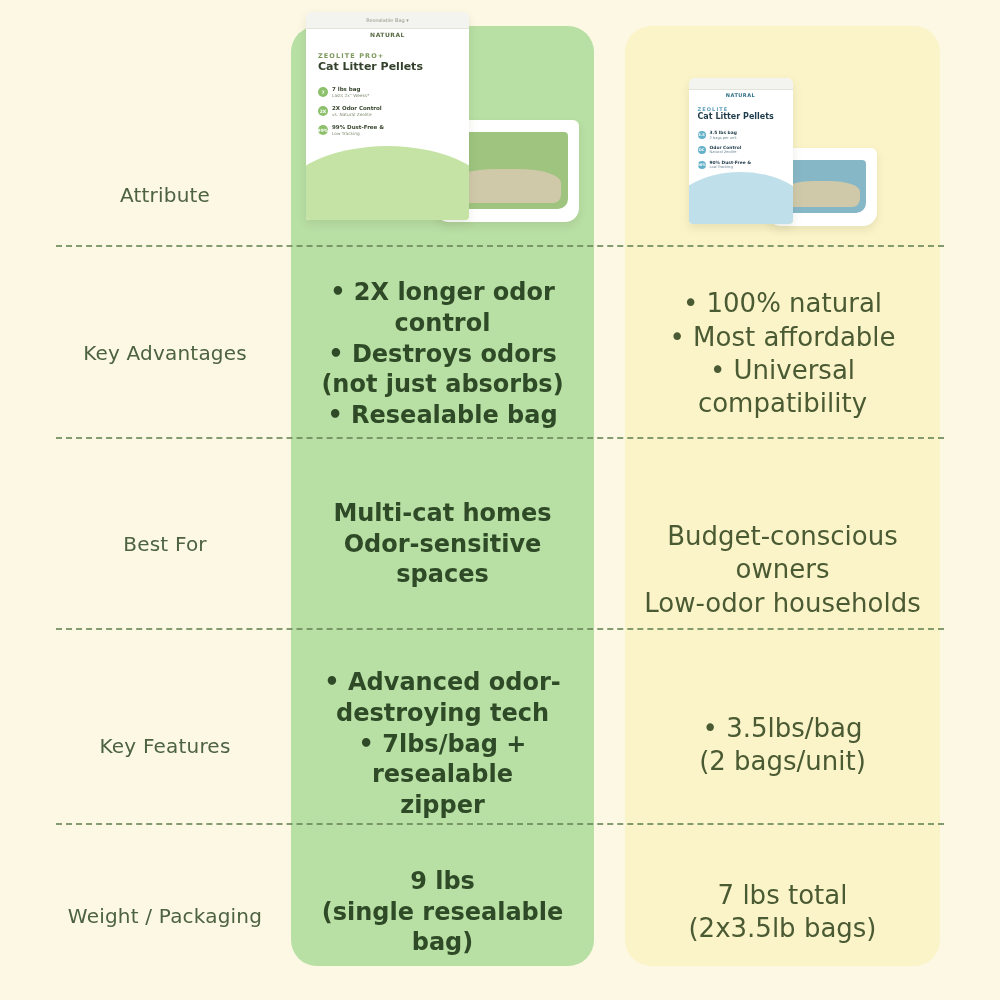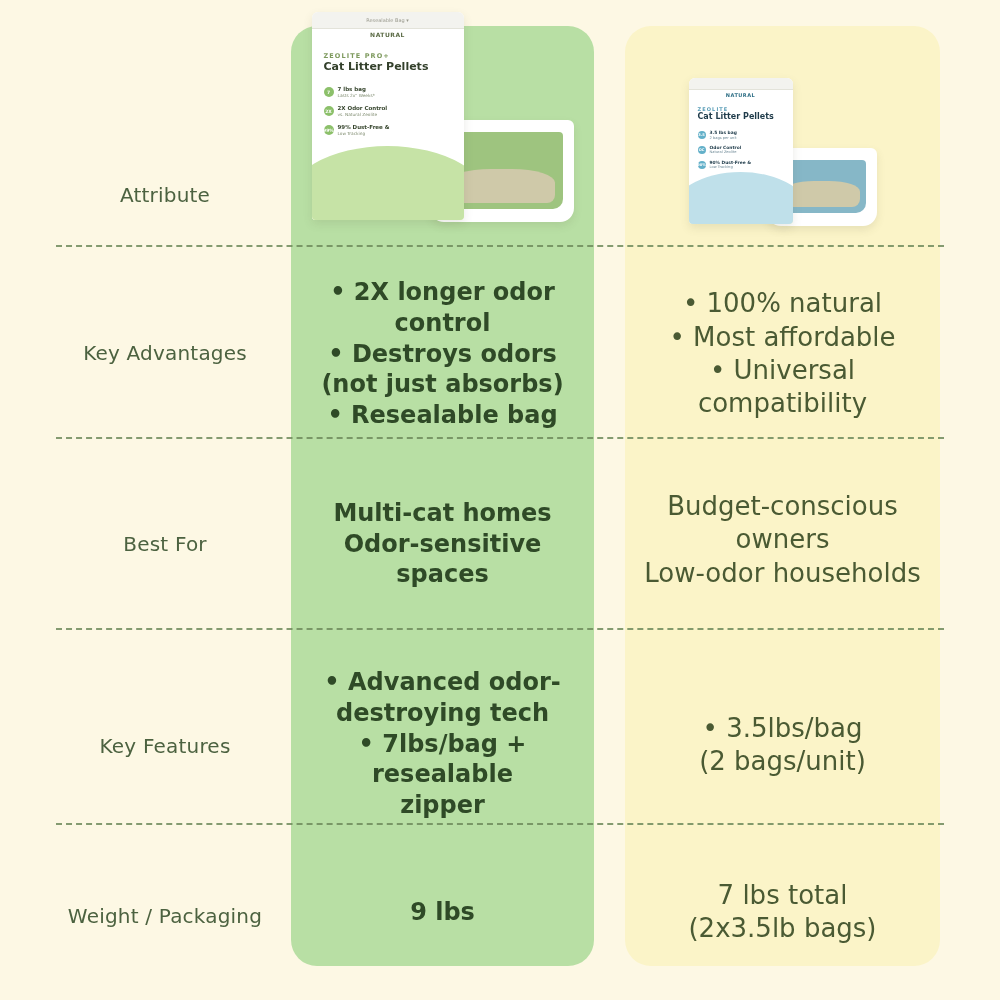--- a/index.html
+++ b/index.html
@@ -105,20 +105,21 @@
     overflow: hidden;
     box-shadow: 0 4px 10px rgba(90,90,60,.13);
   }
   .bag.big {
     width: 152px;
     height: 208px;
     background: #ffffff;
     z-index: 3;
     margin-right: -34px;
     margin-bottom: 20px;
+    padding-left: 11px;
   }
   .bag.small {
     width: 104px;
     height: 146px;
     background: #ffffff;
     z-index: 3;
     margin-right: -26px;
     margin-bottom: 16px;
   }
   .bag-top {
@@ -376,21 +377,21 @@
       </div>
     </div>
 
     <div class="cell primary" style="top:496px;height:72px">
       <div>
         <div>Multi-cat homes</div>
         <div>Odor-sensitive spaces</div>
       </div>
     </div>
     <div class="cell attr" style="top:504px;height:56px">Best For</div>
-    <div class="cell secondary" style="top:482px;height:92px">
+    <div class="cell secondary" style="top:512px;height:92px">
       <div>
         <div>Budget-conscious</div>
         <div>owners</div>
         <div>Low-odor households</div>
       </div>
     </div>
 
     <div class="cell attr" style="top:706px;height:56px">Key Features</div>
     <div class="cell primary" style="top:676px;height:112px">
       <div>
@@ -404,20 +405,21 @@
       <div>
         <div>• 3.5lbs/bag</div>
         <div>(2 bags/unit)</div>
       </div>
     </div>
 
     <div class="cell attr" style="top:876px;height:56px">Weight / Packaging</div>
     <div class="cell primary" style="top:864px;height:72px">
       <div>
         <div>9 lbs</div>
+        <div>(single resealable bag)</div>
       </div>
     </div>
     <div class="cell secondary" style="top:864px;height:72px">
       <div>
         <div>7 lbs total</div>
         <div>(2x3.5lb bags)</div>
       </div>
     </div>
 
   </div>

